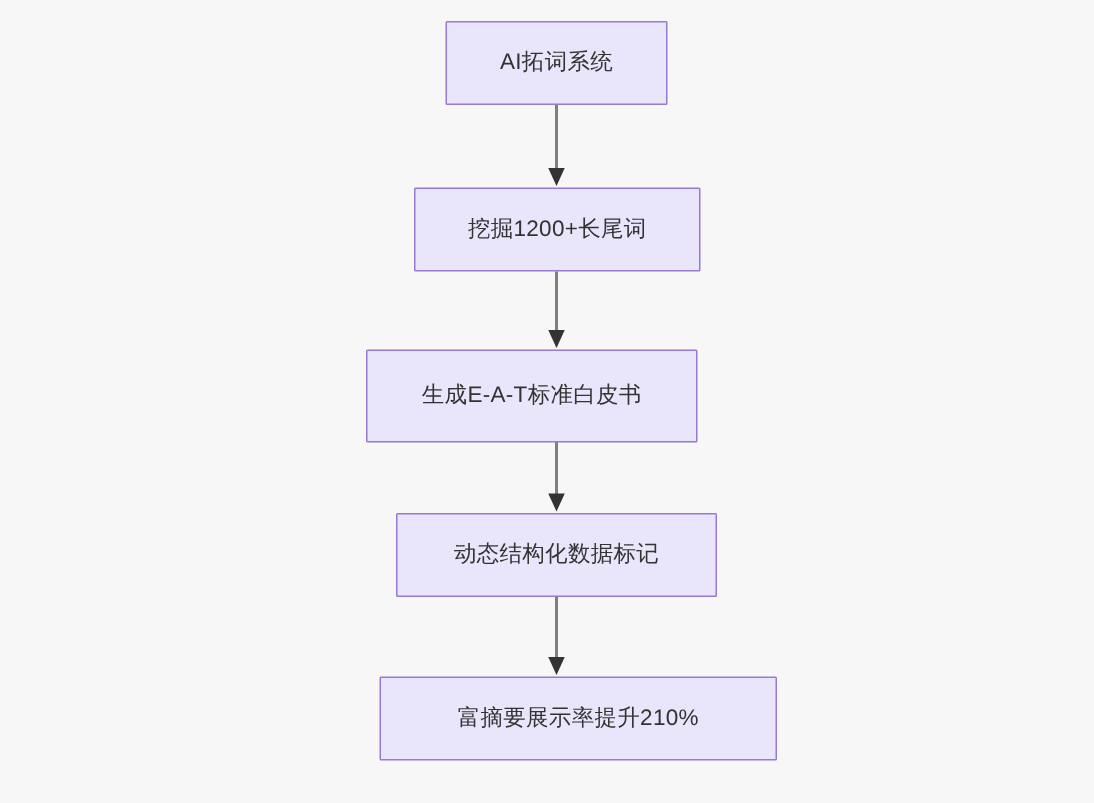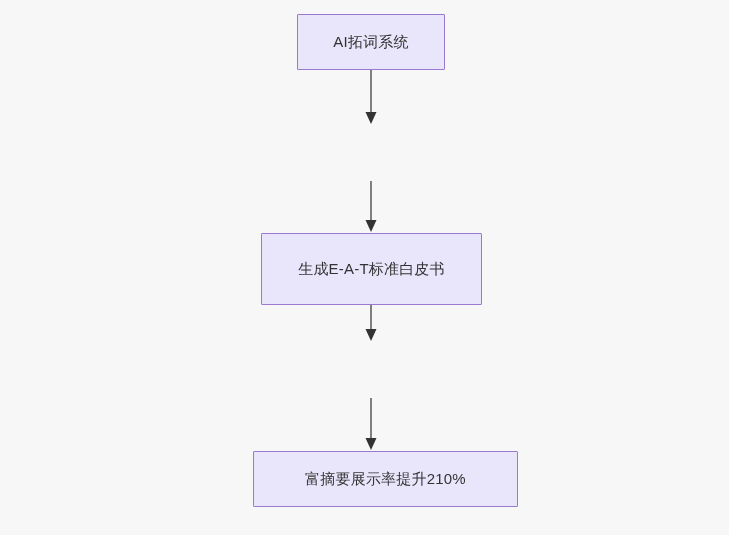--- a/index.html
+++ b/index.html
@@ -71,23 +71,29 @@
     <g>
       <line class="edge-line" x1="371" y1="398" x2="371" y2="440"></line>
       <polygon class="edge-head" points="371,450 365.5,438 376.5,438"></polygon>
     </g>
   </svg>
 
   <div class="node" style="left:297px; top:14px; width:148px; height:56px;">
     <span>AI拓词系统</span>
   </div>
 
+  <div class="node" style="left:276px; top:125px; width:191px; height:56px;">
+    <span>挖掘1200+长尾词</span>
+  </div>
 
-  <div class="node" style="left:261px; top:233px; width:221px; height:72px;">
+  <div class="node" style="left:244px; top:233px; width:221px; height:62px;">
     <span>生成E-A-T标准白皮书</span>
   </div>
 
+  <div class="node" style="left:264px; top:342px; width:214px; height:56px;">
+    <span>动态结构化数据标记</span>
+  </div>
 
   <div class="node" style="left:253px; top:451px; width:265px; height:56px;">
     <span>富摘要展示率提升210%</span>
   </div>
 
 </div>
 
 </body></html>

